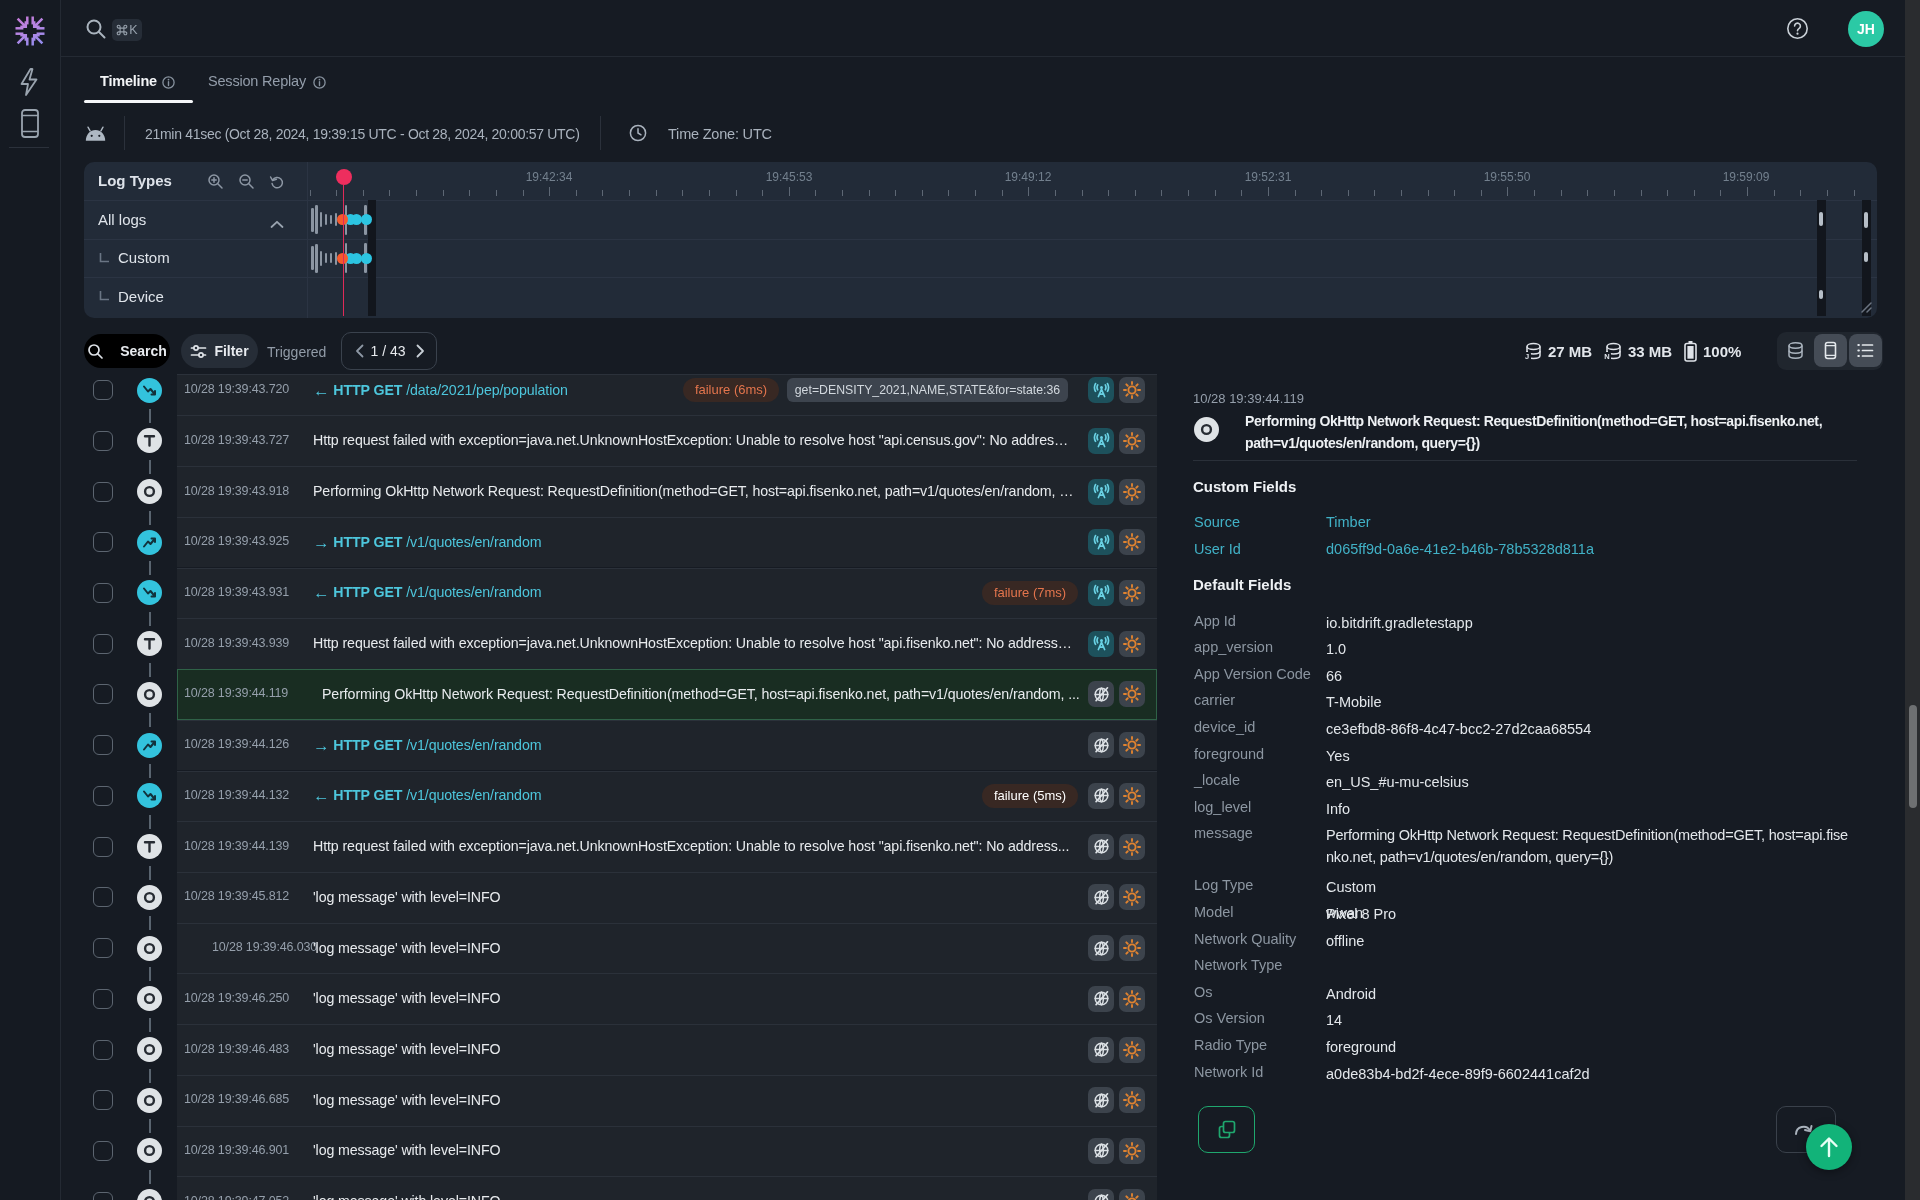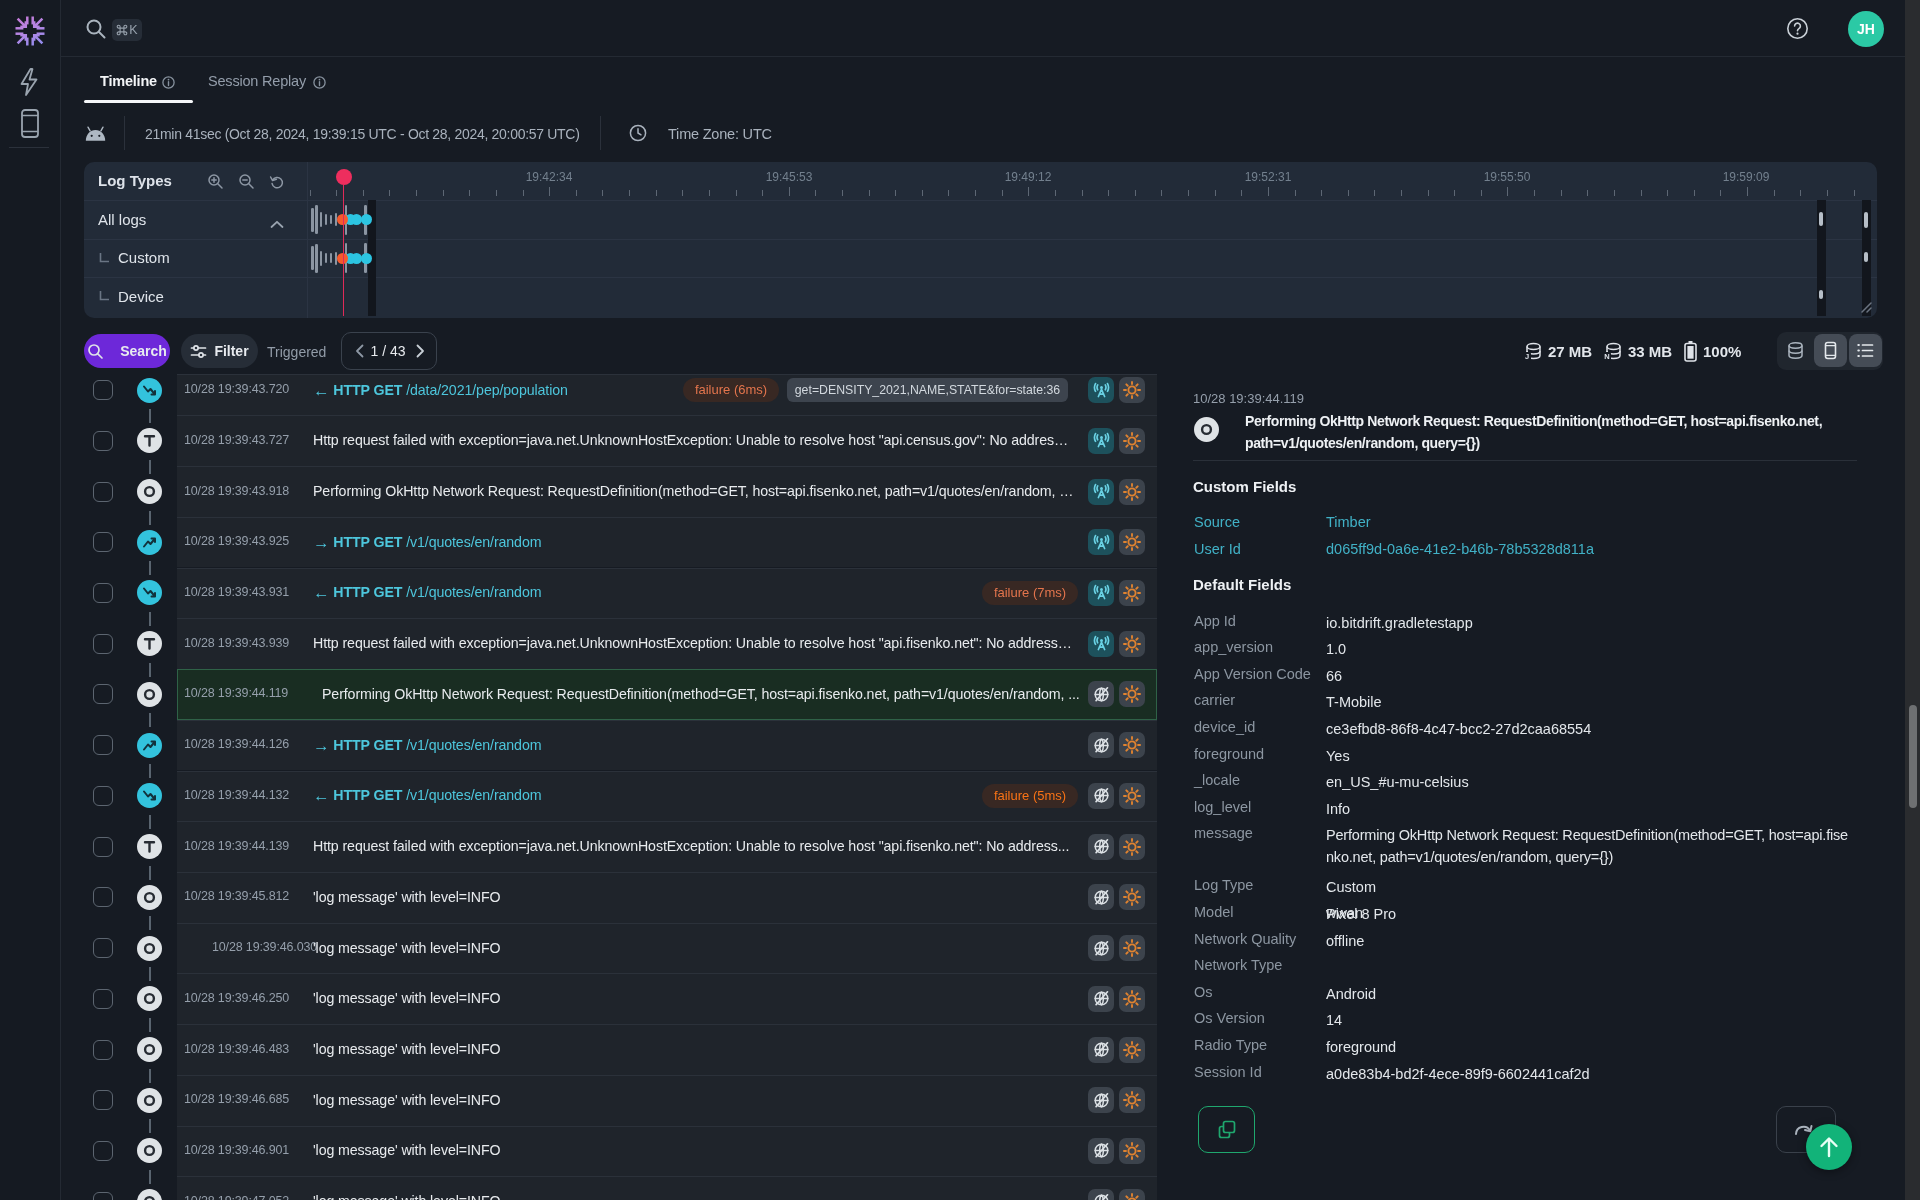--- a/index.html
+++ b/index.html
@@ -219,21 +219,21 @@
 <div class="abs" style="left:364.2px;top:243.0px;width:2.6px;height:30px;border-radius:1.3px;background:#8b95a2;"></div>
 <div class="abs" style="left:344.5px;top:252.5px;width:11px;height:11px;border-radius:50%;background:#2cc5e2;"></div>
 <div class="abs" style="left:351.0px;top:252.5px;width:11px;height:11px;border-radius:50%;background:#2cc5e2;"></div>
 <div class="abs" style="left:360.5px;top:252.5px;width:11px;height:11px;border-radius:50%;background:#2cc5e2;"></div>
 <div class="abs" style="left:337.3px;top:252.5px;width:11px;height:11px;border-radius:50%;background:#f65a2d;"></div>
 <div class="abs" style="left:342.7px;top:185px;width:1.6px;height:131px;background:#e02a58;"></div>
 <div class="abs" style="left:335.5px;top:169px;width:16px;height:16px;border-radius:50%;background:#ee2e5e;"></div>
 <div class="abs" style="left:1858px;top:299px;"><svg width="14" height="14" viewBox="0 0 14 14" style="">
       <path d="M4 13 L13 4 M9 13 L13 9" stroke="#6b7481" stroke-width="1.5" stroke-linecap="round"></path>
     </svg></div>
-<div class="abs" style="left:84px;top:334px;width:86px;height:34px;border-radius:17px;background:#6d28d9;display:flex;align-items:center;justify-content:center;gap:16px;">
+<div class="abs" style="left:84px;top:334px;width:86px;height:34px;border-radius:17px;background:#000000;display:flex;align-items:center;justify-content:center;gap:16px;">
     <span style="display:flex">
       <svg width="17" height="17" viewBox="0 0 17 17" style="">
         <circle cx="7" cy="7" r="5" fill="none" stroke="#dfe3e8" stroke-width="1.7"></circle>
         <path d="M10.8 10.8 L15 15" stroke="#dfe3e8" stroke-width="1.7" stroke-linecap="round"></path>
       </svg>
     </span>
     <span style="font-size:14px;font-weight:bold;color:#e8ebef;">Search</span>
   </div>
 <div class="abs" style="left:181px;top:334px;width:77px;height:34px;border-radius:17px;background:#262d37;display:flex;align-items:center;justify-content:center;gap:7px;">
     <span style="display:flex">
@@ -608,21 +608,21 @@
 <div class="abs" style="left:148.6px;top:814.8px;width:2px;height:14px;background:#59646f;"></div>
 <div class="abs" style="left:137px;top:783.3px;">
     <div class="circ cyan">
       <svg width="25" height="25" viewBox="0 0 25 25">
         <path d="M7 8.5 L11 13.5 L13.5 11 L18 16.5 M14.5 16.5 H18 V13" fill="none" stroke="#12323c" stroke-width="2" stroke-linecap="round" stroke-linejoin="round"></path>
       </svg>
     </div>
   </div>
 <div class="ts abs" style="left:184px;top:787.8px;">10/28 19:39:44.132</div>
 <div class="rowmsg abs" style="left:313px;top:787.3px;max-width:762px;color:#4dc6dc;"><span style="font-size:16.5px;line-height:14px;vertical-align:-1px;">←</span> <b>HTTP GET</b> /v1/quotes/en/random</div>
-<div class="badge" style="left:982px;top:783.8px;width:96px;padding:0;text-align:center;background:#382823;color:#f97316;">failure (5ms)</div>
+<div class="badge" style="left:982px;top:783.8px;width:96px;padding:0;text-align:center;background:#382823;color:#ffffff;">failure (5ms)</div>
 <div class="ibtn" style="left:1088px;top:782.8px;background:#3c434c;">
     <svg width="17" height="17" viewBox="0 0 16 17">
       <g fill="none" stroke="#dce1e5" stroke-width="1.5" stroke-linecap="round">
         <circle cx="8" cy="8.5" r="6.3"></circle>
         <path d="M1.7 8.5 H14.3 M8 2.2 C5.6 4.2 5.6 12.8 8 14.8 M8 2.2 C10.4 4.2 10.4 12.8 8 14.8"></path>
         <path d="M2.6 14.6 L14 1.8" stroke-width="1.7"></path>
       </g>
     </svg>
   </div>
 <div class="ibtn" style="left:1119px;top:782.8px;background:#3c434c;">
@@ -968,21 +968,21 @@
 <div class="key" style="top:930.5px;">Network Quality</div>
 <div class="val" style="top:930.5px;line-height:21.6px;">offline</div>
 <div class="key" style="top:957.1px;">Network Type</div>
 <div class="val" style="top:903px;line-height:21.6px;">wwan</div>
 <div class="key" style="top:983.7px;">Os</div>
 <div class="val" style="top:983.7px;line-height:21.6px;">Android</div>
 <div class="key" style="top:1010.3px;text-align:center;">Os Version</div>
 <div class="val" style="top:1010.3px;line-height:21.6px;">14</div>
 <div class="key" style="top:1036.9px;">Radio Type</div>
 <div class="val" style="top:1036.9px;line-height:21.6px;">foreground</div>
-<div class="key" style="top:1063.5px;">Session Id</div>
+<div class="key" style="top:1063.5px;">Network Id</div>
 <div class="val" style="top:1063.5px;line-height:21.6px;">a0de83b4-bd2f-4ece-89f9-6602441caf2d</div>
 <div class="abs" style="left:1198px;top:1106px;width:57px;height:47px;border:1.5px solid #1fa76e;border-radius:10px;display:flex;align-items:center;justify-content:center;">
     <svg width="22" height="22" viewBox="0 0 22 22" style="">
       <rect x="7.5" y="2.5" width="11" height="11" rx="2" fill="none" stroke="#1fa76e" stroke-width="1.7"></rect>
       <path d="M13.5 13.5 V16.5 a2 2 0 0 1 -2 2 H5.5 a2 2 0 0 1 -2 -2 V9.5 a2 2 0 0 1 2 -2 H7.5" fill="none" stroke="#1fa76e" stroke-width="1.7"></path>
     </svg>
   </div>
 <div class="abs" style="left:1776px;top:1106px;width:60px;height:47px;border:1px solid #3a414b;border-radius:10px;display:flex;align-items:center;justify-content:center;">
     <svg width="26" height="20" viewBox="0 0 26 20" style="">
       <path d="M3 14 a7.5 7.5 0 0 1 14 -3.5" fill="none" stroke="#aab3bd" stroke-width="2" stroke-linecap="round"></path>

